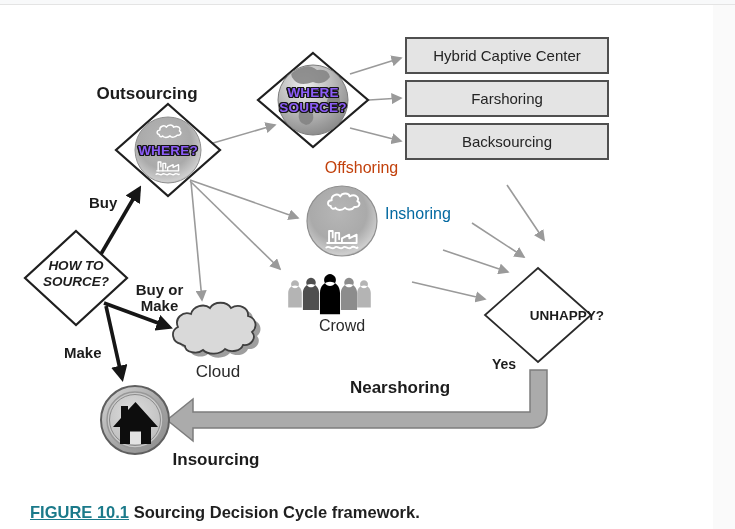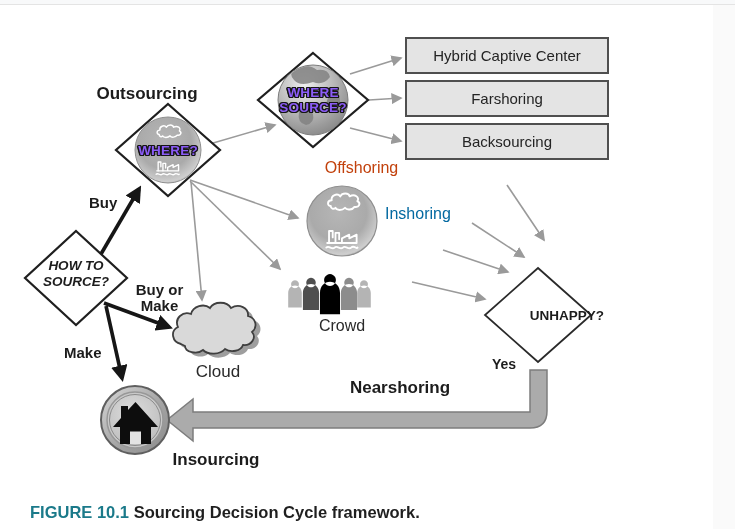--- a/index.html
+++ b/index.html
@@ -23,21 +23,21 @@
         background:var(--box-fill,#e4e4e4);
         border:2px solid var(--box-stroke,#4f4f4f);box-sizing:border-box;
         display:flex;align-items:center;justify-content:center;
         font-size:15px;color:#242424;}
   .noblock{line-height:18.5px;font-size:13.5px;}
   .noblock .first{font-weight:bold;font-size:14px;}
   .note-line{position:absolute;left:27px;top:474px;font-size:12.5px;
              color:#3a3a3a;z-index:3;}
   .caption{position:absolute;left:30px;top:503px;font-size:16.5px;
            font-weight:bold;z-index:3;color:#1f1f1f;}
-  .caption-link{color:var(--accent-link,#1b7a8a);
+  .caption-link{color:var(--accent-link,#1b7a8a);text-decoration:underline;
                 cursor:pointer;}
 </style>
 </head>
 <body>
 
 <div class="stage">
   <div class="top-strip"></div>
   <div class="right-strip"></div>
 
   <svg class="diagram" width="735" height="529" viewBox="0 0 735 529">

